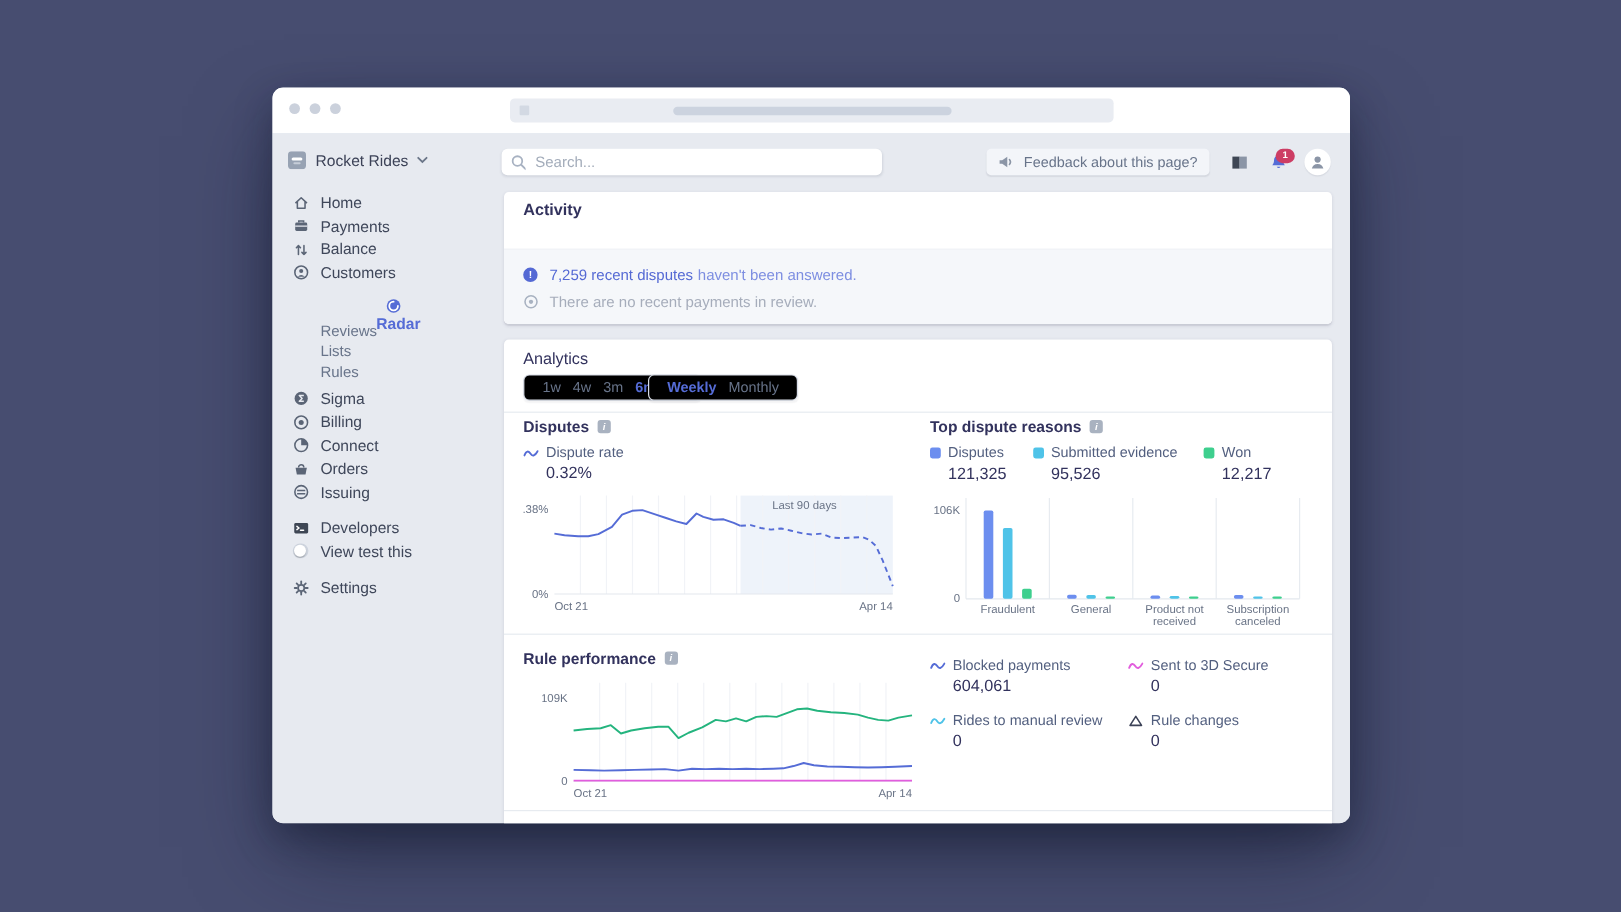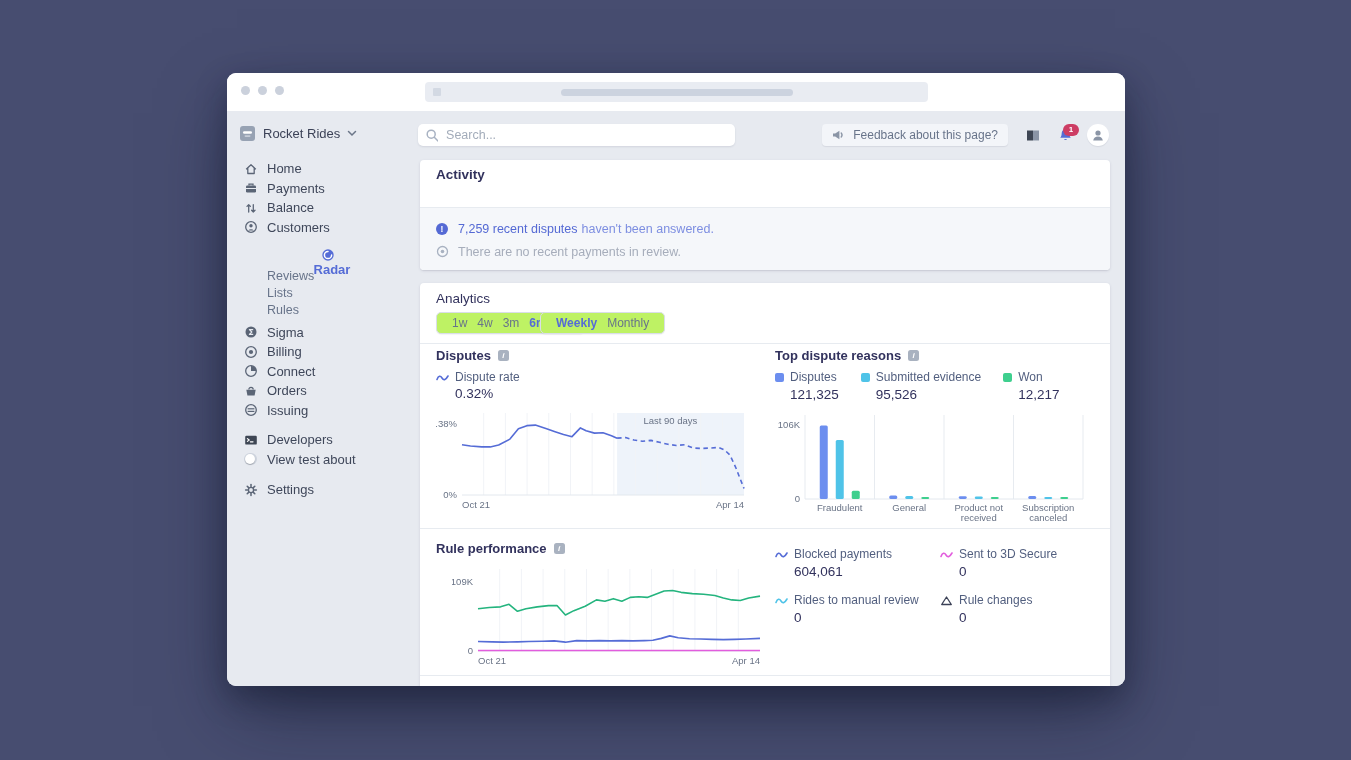--- a/index.html
+++ b/index.html
@@ -44,21 +44,21 @@
   .act-desc{position:absolute;left:16px;top:26px;font-size:12px;color:#525f7f;}
   .act-rows{position:absolute;left:0;right:0;top:47px;bottom:0;background:#f5f7fa;border-top:1px solid #e7ebf0;border-radius:0 0 4px 4px;padding-top:9px;}
   .act-row{height:23px;display:flex;align-items:center;padding-left:16px;font-size:12.5px;}
   .act-row .aicon{width:13px;display:flex;margin-right:9px;}
   .notice-link{color:#5469d4;font-weight:500;cursor:pointer;}
   .notice-rest{color:#7d8ee1;margin-left:4px;}
   .notice-muted{color:#a6adbb;}
   .excl{width:12px;height:12px;border-radius:50%;background:#5469d4;color:#fff;font-size:8.5px;font-weight:700;display:flex;align-items:center;justify-content:center;}
   
   .ana-title{position:absolute;left:16px;top:8px;font-size:13.5px;font-weight:400;color:#32325d;}
-  .btn-group{position:absolute;top:29px;height:22px;background:#bef264;border:1px solid #d9dee8;border-radius:5px;display:flex;align-items:center;padding:0 10px;box-sizing:border-box;box-shadow:0 1px 1px rgba(60,66,87,.06);}
+  .btn-group{position:absolute;top:29px;height:22px;background:#000000;border:1px solid #d9dee8;border-radius:5px;display:flex;align-items:center;padding:0 10px;box-sizing:border-box;box-shadow:0 1px 1px rgba(60,66,87,.06);}
   .btn-group span{font-size:12px;color:#68748a;margin:0 5px;cursor:pointer;}
   .btn-group span.sel{color:#556cd6;font-weight:700;}
   .divider{position:absolute;left:0;right:0;height:1px;background:#e7ebf0;}
   .sec-title{position:absolute;font-size:13px;font-weight:600;color:#32325d;display:flex;align-items:center;}
   .info{display:inline-flex;width:11px;height:11px;border-radius:2.5px;background:#a9b2c0;color:#fff;font-size:8px;font-weight:700;align-items:center;justify-content:center;margin-left:7px;cursor:pointer;font-style:italic;}
   .legend-line{position:absolute;display:flex;align-items:center;font-size:12px;color:#525f7f;}
   .legend-line svg{margin-right:6px;}
   .legend-val{position:absolute;font-size:13.5px;color:#32325d;}
   .rlegend{position:absolute;display:flex;}
   .rl-entry{margin-right:22px;}
@@ -254,21 +254,21 @@
             </svg>
           </span>
         <span>Developers</span>
       </div>
       <div class="nav-item">
         <span class="nicon">
             <span class="toggle">
               <span class="knob"></span>
             </span>
           </span>
-        <span>View test about</span>
+        <span>View test this</span>
       </div>
       <div class="gap11"></div>
       <div class="nav-item">
         <span class="nicon">
             <svg width="14" height="14">
               <g stroke="#5b6576" stroke-width="1.5" stroke-linecap="round">
                 <line x1="7" y1="1.6" x2="7" y2="3.4"></line>
                 <line x1="7" y1="10.6" x2="7" y2="12.4"></line>
                 <line x1="1.6" y1="7" x2="3.4" y2="7"></line>
                 <line x1="10.6" y1="7" x2="12.4" y2="7"></line>

